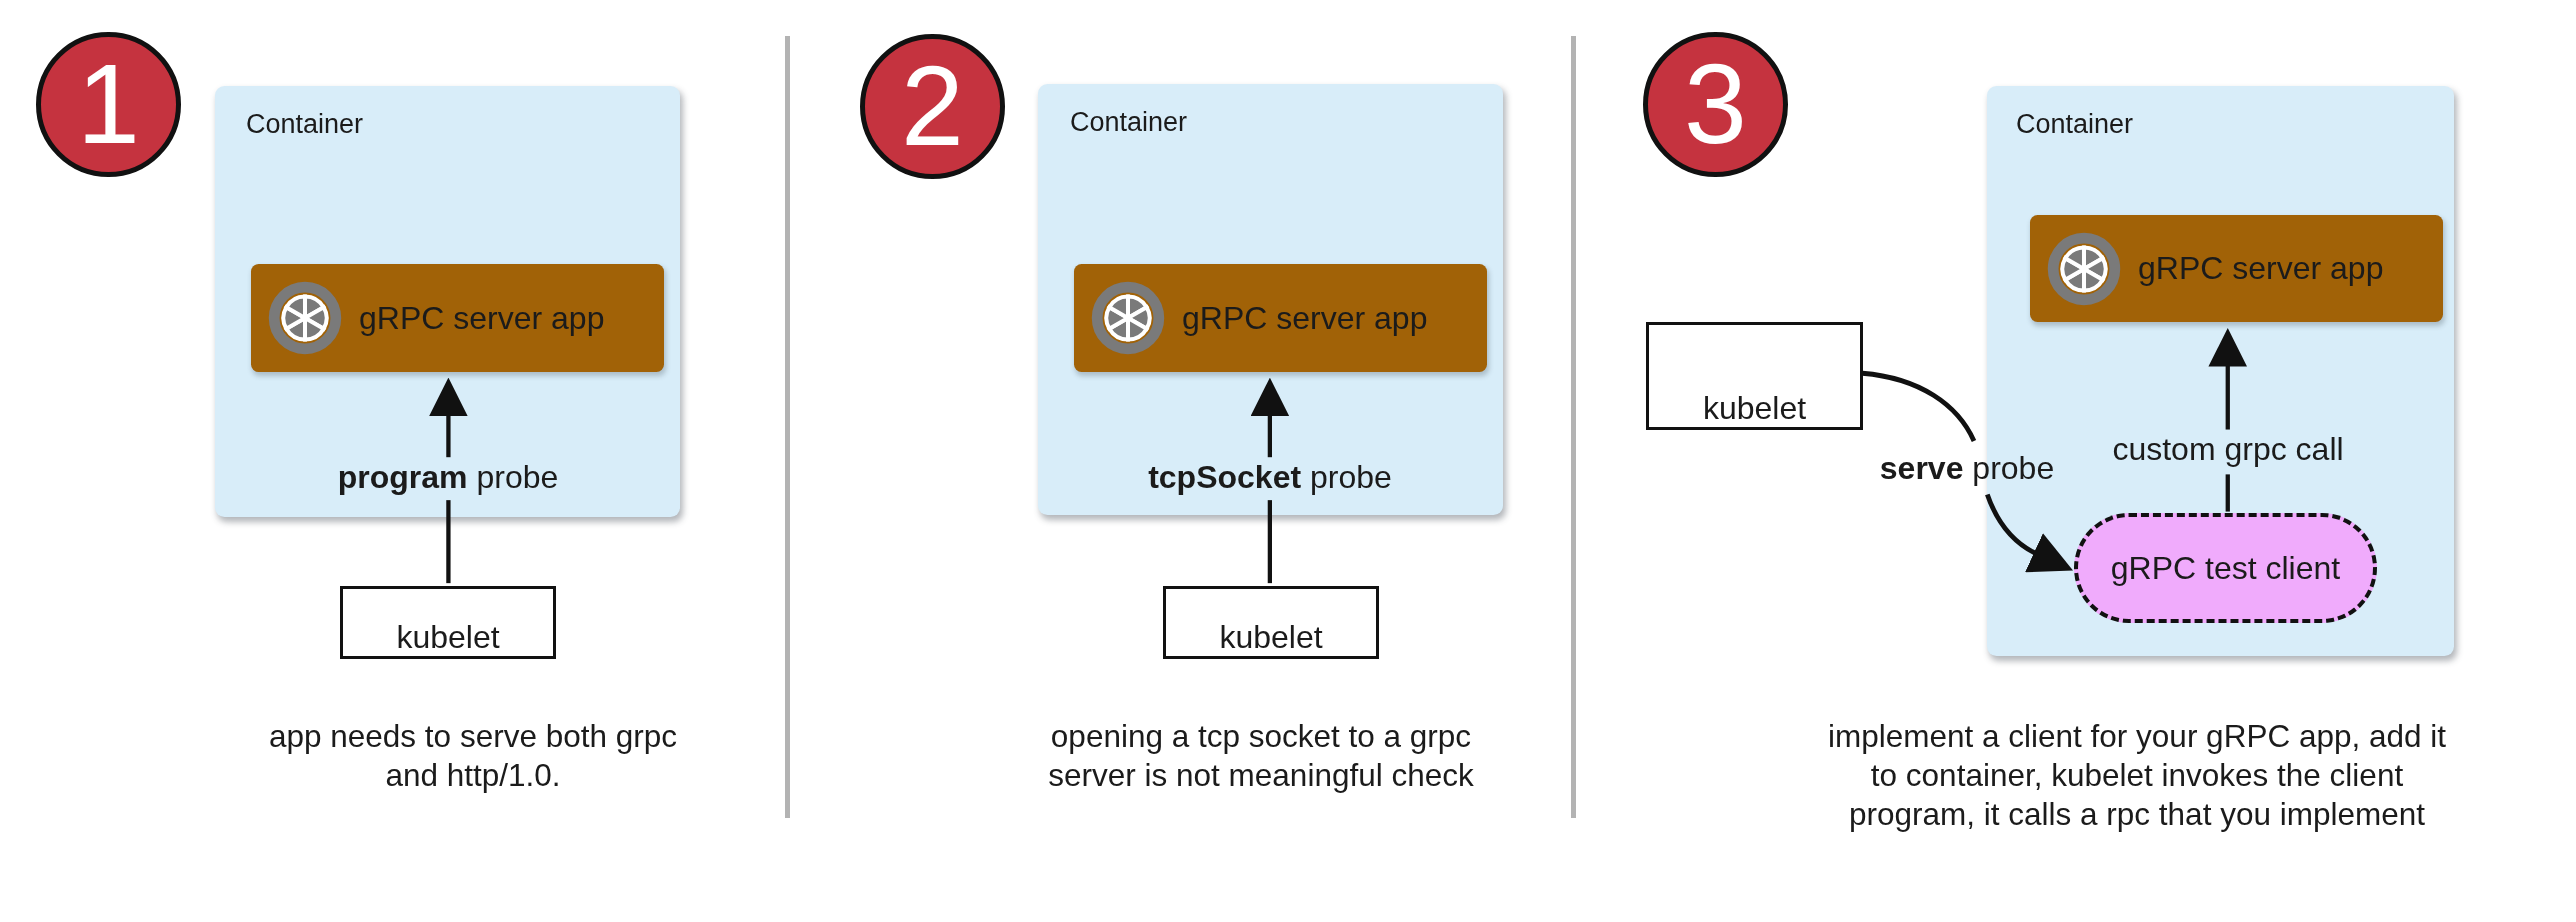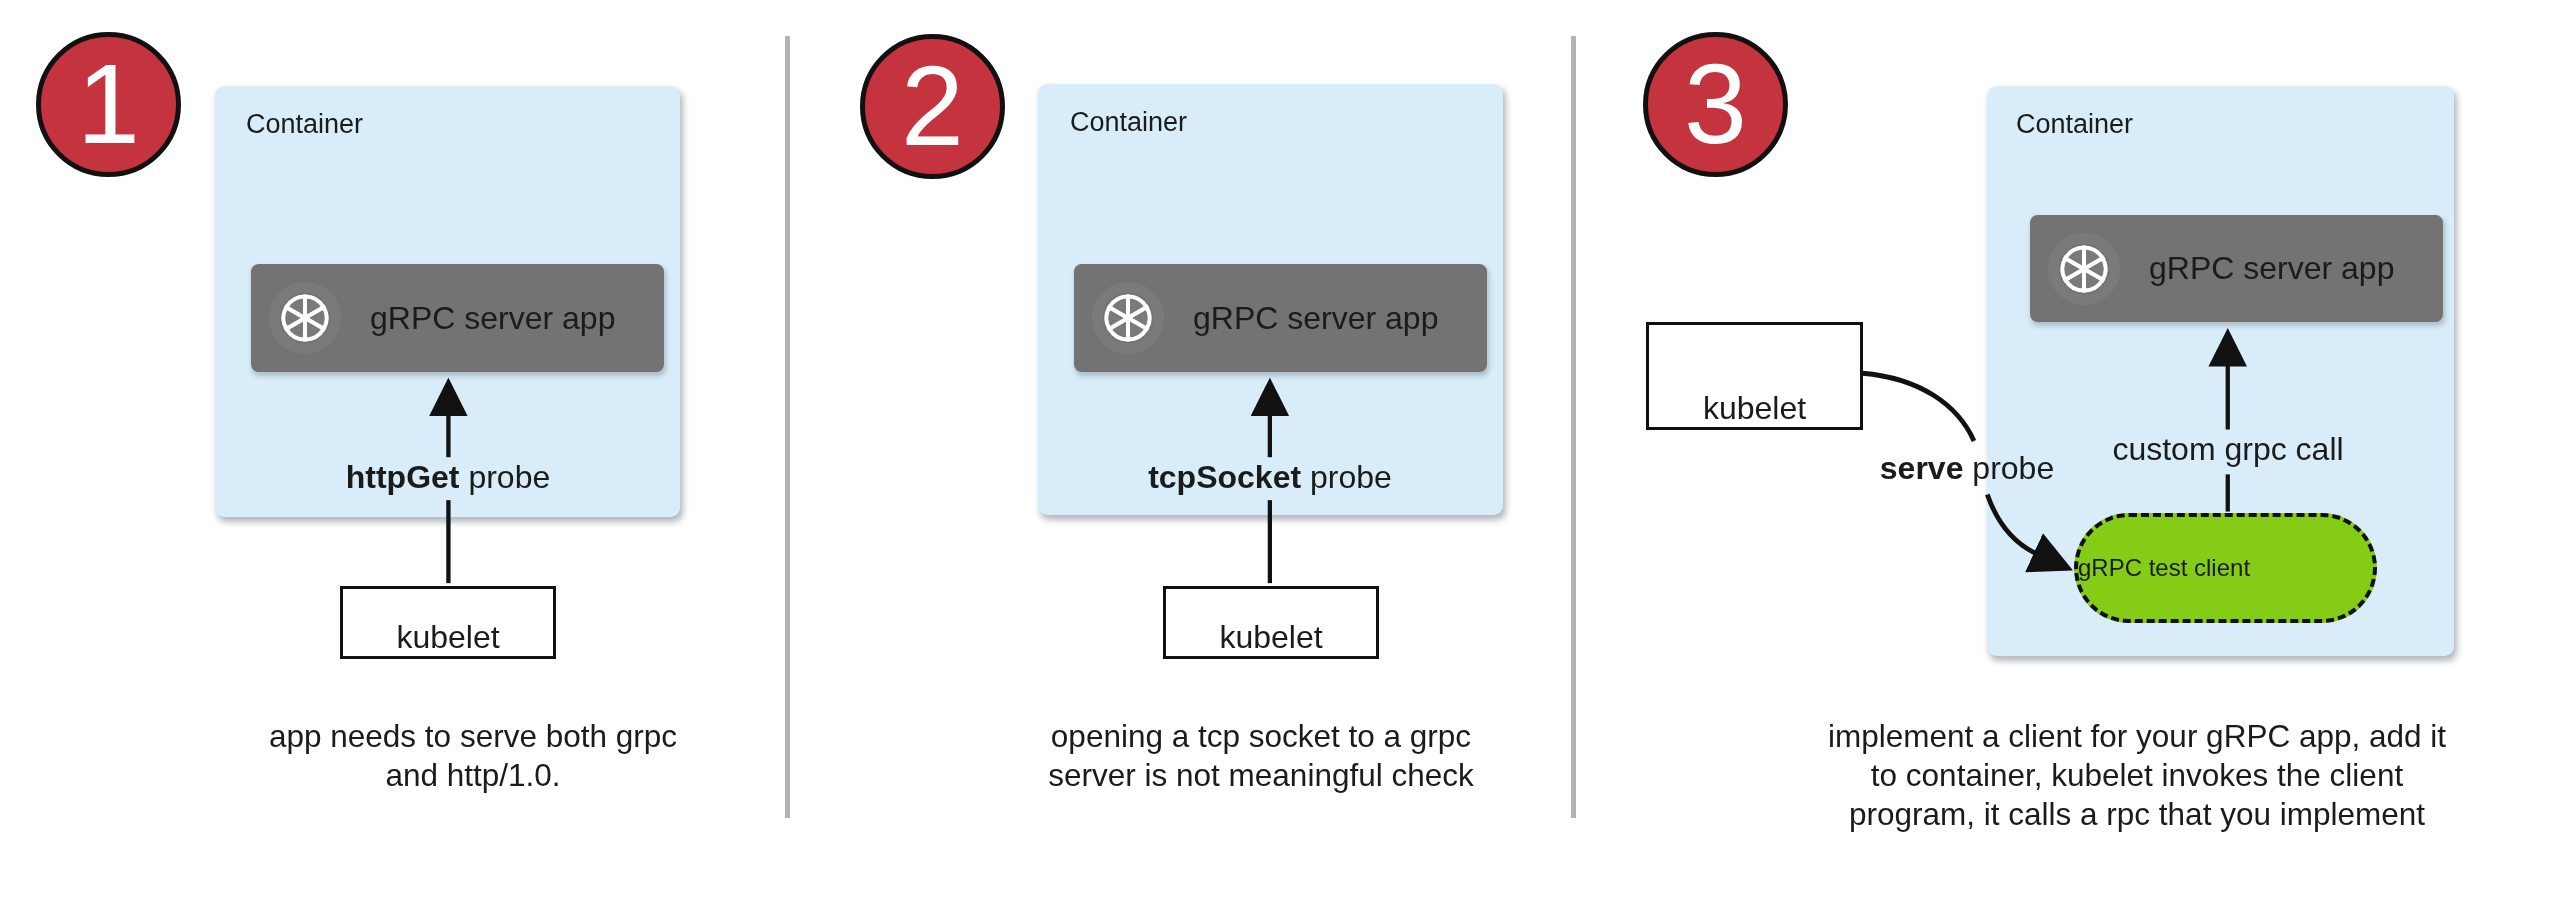--- a/index.html
+++ b/index.html
@@ -13,44 +13,44 @@
     background:#c5333f;border:5.7px solid #111111;
     display:flex;align-items:center;justify-content:center;
     color:#ffffff;font-size:113px;line-height:1;z-index:4;
   }
   .container-box{
     background:#d8edf9;border-radius:9.5px;z-index:1;
     box-shadow:2.9px 4.8px 6.7px rgba(40,50,60,0.35);
   }
   .container-label{font-size:27px;z-index:3;white-space:nowrap;}
   .app-box{
-    background:#737373;border-radius:7.6px;z-index:3;
+    background:#a16207;border-radius:7.6px;z-index:3;
     box-shadow:1.9px 3.8px 5.7px rgba(40,50,60,0.25);
-    display:flex;align-items:center;padding-left:17px;gap:28px;
+    display:flex;align-items:center;padding-left:17px;gap:17px;
   }
   .app-box .app-label{font-size:32px;white-space:nowrap;}
   .plain-box{
     background:#ffffff;border:3.8px solid #111111;z-index:3;
     display:flex;align-items:flex-end;justify-content:center;
     font-size:32px;box-sizing:border-box;
   }
   .arrow-label{
     z-index:3;font-size:32px;white-space:nowrap;
     transform:translateX(-50%);line-height:38px;
   }
   .arrow-label b{font-weight:bold;}
   .caption{
     z-index:3;font-size:31.5px;line-height:39px;text-align:center;
     transform:translateX(-50%);white-space:nowrap;
   }
   .divider{width:4.8px;background:#b3b3b3;z-index:0;}
   .pill{
-    background:#84cc16;border:4.8px dashed #111111;border-radius:57px;
-    display:flex;align-items:center;justify-content:flex-start;
-    font-size:24px;z-index:3;box-sizing:border-box;
+    background:#f0abfc;border:4.8px dashed #111111;border-radius:57px;
+    display:flex;align-items:center;justify-content:center;
+    font-size:32px;z-index:3;box-sizing:border-box;
   }
   svg.arrows{position:absolute;left:0;top:0;z-index:2;}
   .aperture{flex:0 0 auto;}
 </style>
 </head>
 <body>
 
 <div class="canvas">
 
   <div class="abs divider" style="left:785px;top:36px;height:782px;"></div>
@@ -100,21 +100,21 @@
         <path d="M24 24 L24 10 A14 14 0 0 1 36.1 17 Z" transform="rotate(120 24 24)"></path>
         <path d="M24 24 L24 10 A14 14 0 0 1 36.1 17 Z" transform="rotate(180 24 24)"></path>
         <path d="M24 24 L24 10 A14 14 0 0 1 36.1 17 Z" transform="rotate(240 24 24)"></path>
         <path d="M24 24 L24 10 A14 14 0 0 1 36.1 17 Z" transform="rotate(300 24 24)"></path>
       </g>
     </svg>
     <span class="app-label">gRPC server app</span>
   </div>
 
   <div class="abs arrow-label" style="left:448px;top:458px;">
-    <b>httpGet</b><span> probe</span>
+    <b>program</b><span> probe</span>
   </div>
 
   <div class="abs plain-box" style="left:340px;top:586px;width:216px;height:73px;">
     <span>kubelet</span>
   </div>
 
   <div class="abs caption" style="left:473px;top:717px;">
     <div>app needs to serve both grpc</div>
     <div>and http/1.0.</div>
     <div></div>

